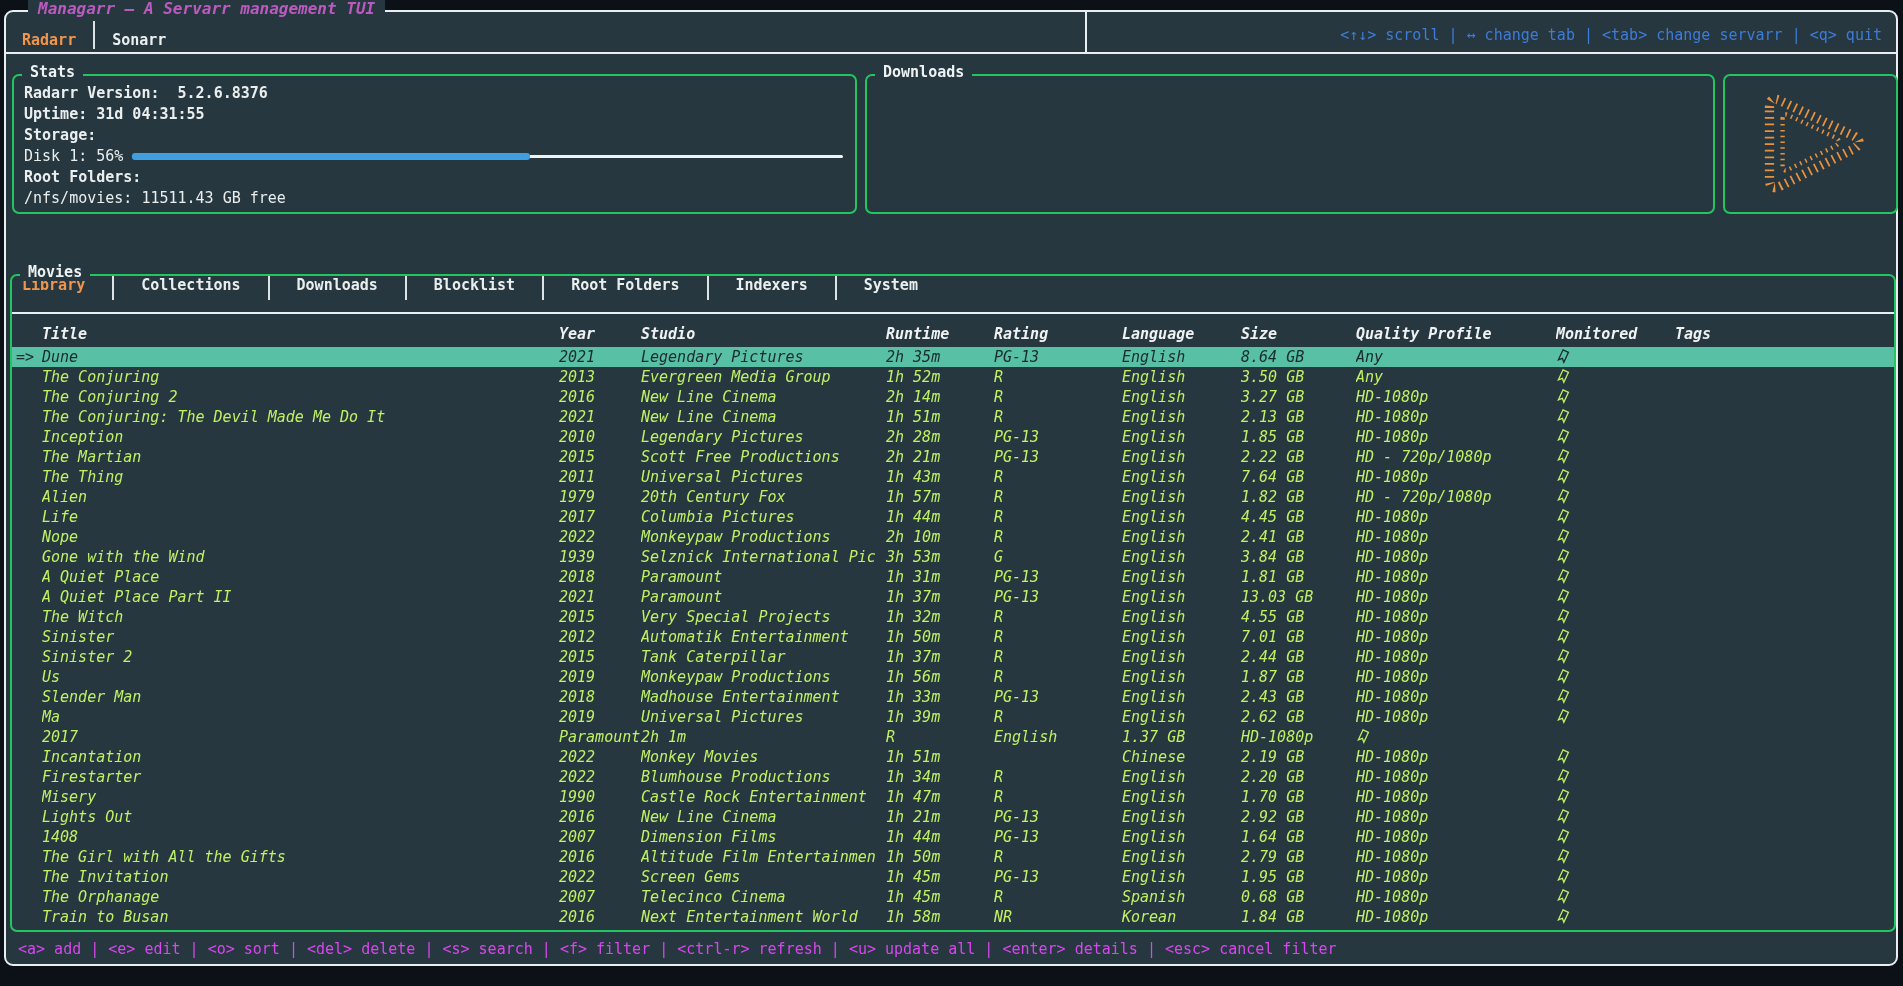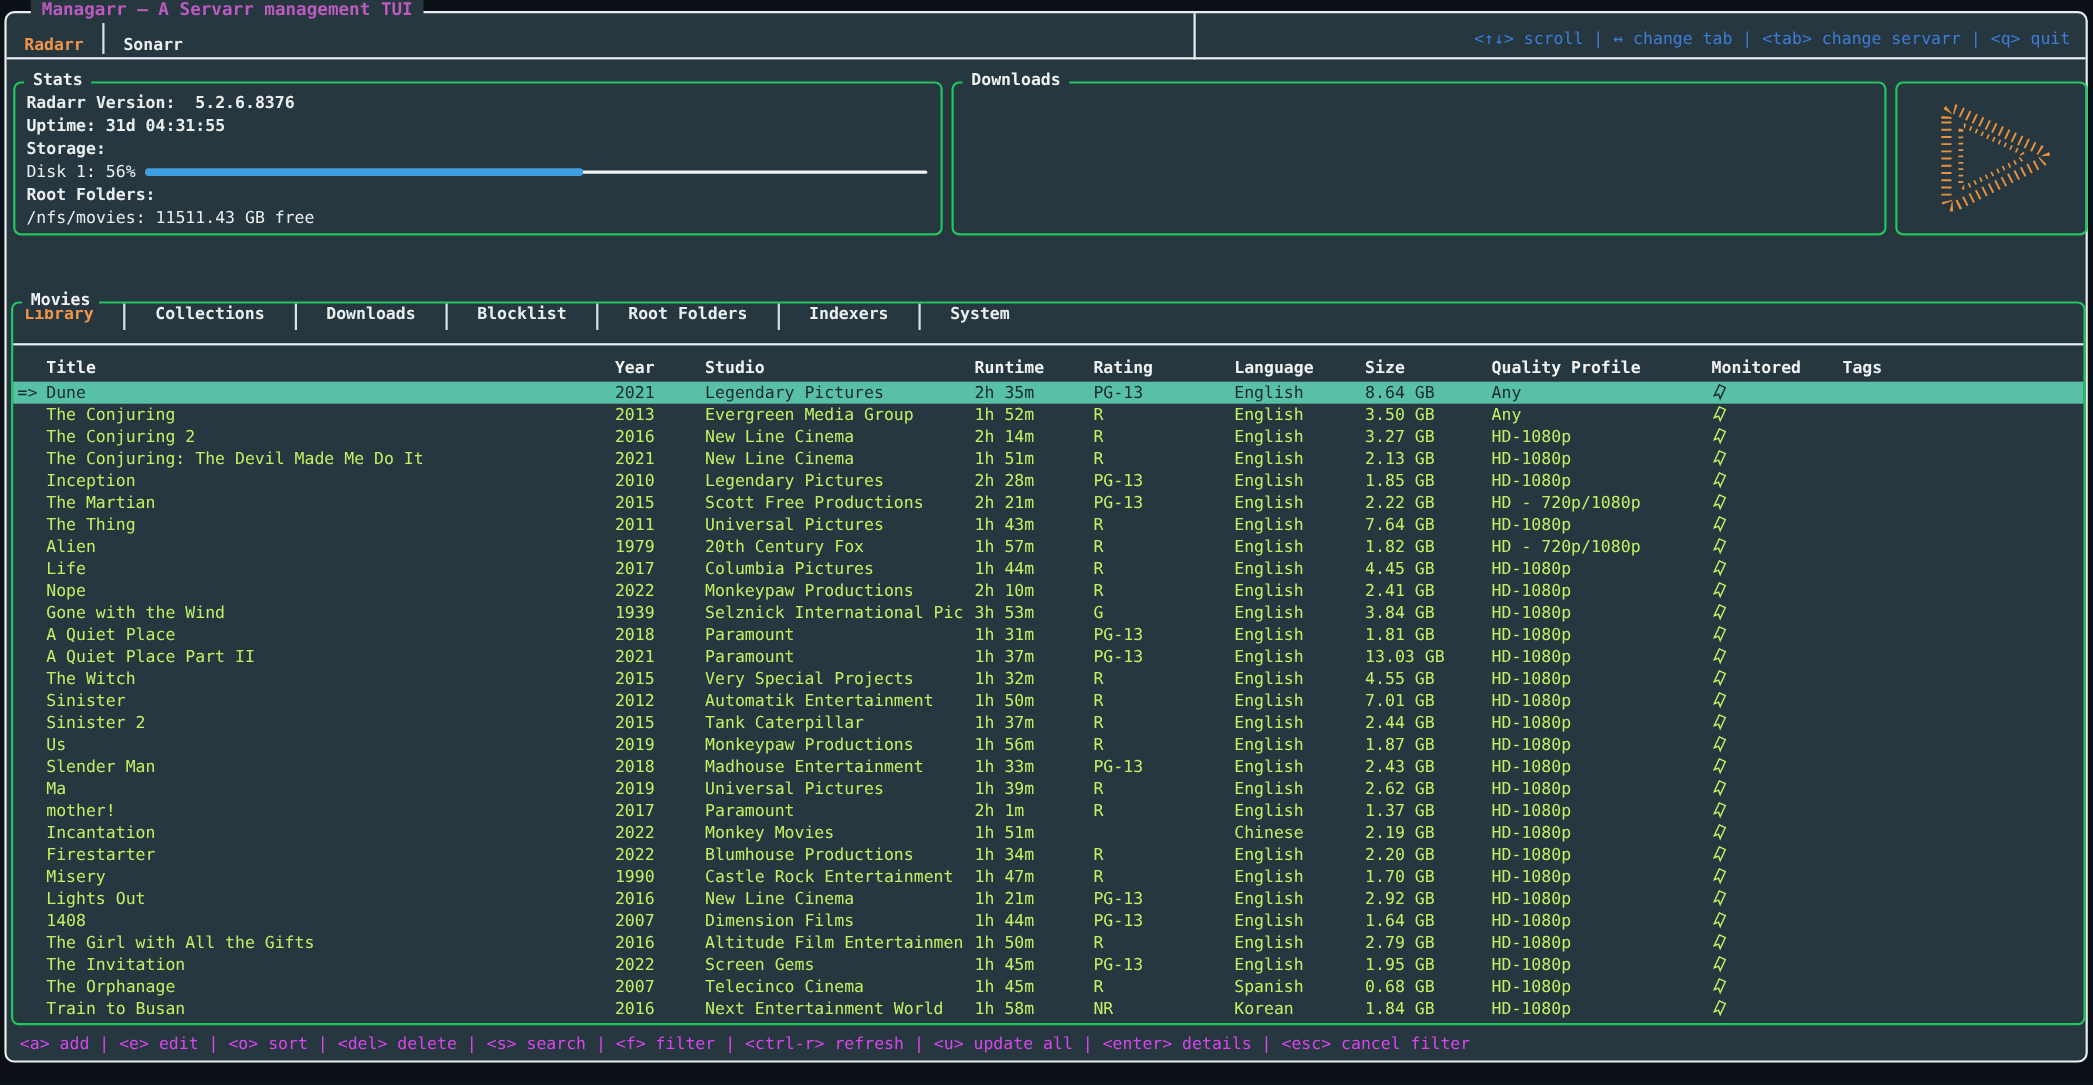--- a/index.html
+++ b/index.html
@@ -1,21 +1,21 @@
 <!DOCTYPE html>
 <html><head>
 <meta charset="utf-8">
 <style>
   html,body{margin:0;padding:0;background:#0b1116;width:1903px;height:986px;overflow:hidden;}
   .screen{position:relative;width:1903px;height:986px;font-family:"DejaVu Sans Mono",monospace;
           font-size:15px;color:#eaefee;}
   .app{position:absolute;left:4px;top:10px;width:1894px;height:956px;background:#273740;
        border:2px solid #e9eef0;border-radius:9px;box-sizing:border-box;}
   .app-title{position:absolute;left:22px;top:-13px;background:#273740;padding:0 10px;
-             color:#bb5abf;font-weight:bold;font-size:16px;white-space:pre;z-index:3;}
+             color:#bb5abf;font-weight:bold;font-style:italic;font-size:16px;white-space:pre;z-index:3;}
   
   .topbar{position:absolute;left:14px;right:14px;top:7px;height:32px;display:flex;
           justify-content:space-between;align-items:center;}
   .stabs{display:flex;align-items:flex-end;height:28px;}
   .stab{font-weight:bold;padding:0 2px;color:#eaefee;}
   .stab.active{color:#f0954a;}
   .vsep{width:2px;align-self:stretch;background:#dde3e4;margin:0 15px;}
   .help{color:#3d7cd8;white-space:pre;}
   .hline{position:absolute;left:0;right:0;top:40px;height:2px;background:#e9eef0;}
   .vline{position:absolute;left:1079px;top:0;width:2px;height:42px;background:#e9eef0;}
@@ -30,21 +30,21 @@
   .b{font-weight:bold;}
   .gauge{flex:1;position:relative;height:7px;margin-left:9px;margin-right:2px;}
   .gtrack{position:absolute;left:0;right:0;top:2px;height:3px;background:#eef2f2;border-radius:2px;}
   .gfill{position:absolute;left:0;top:0;height:7px;background:#3f9fe0;border-radius:3px;}
   
   .movies{left:4px;top:262px;width:1886px;height:658px;}
   .mtabs{display:flex;align-items:flex-start;height:38px;border-bottom:2px solid #e9eef0;padding:0 10px;box-sizing:border-box;}
   .mtab{font-weight:bold;color:#eaefee;}
   .mtab.active{color:#f0954a;}
   .mtabsep{width:2px;height:24px;background:#dde3e4;margin:0 27px;}
-  .grid{display:grid;grid-template-columns:30px 517px 82px 245px 108px 128px 119px 115px 200px 119px 1fr;}
+  .grid{display:grid;grid-template-columns:30px 517px 82px 245px 108px 128px 119px 115px 200px 119px 1fr;font-style:italic;}
   .thead{height:33px;align-items:end;padding-bottom:4px;font-weight:bold;color:#eef2f2;box-sizing:border-box;}
   .thead>div,.trow>div{overflow:hidden;white-space:pre;}
   .trow{height:20px;line-height:20px;color:#bef264;}
   .trow.selected{background:#58c0a4;color:#1b2930;}
   .mark{padding-left:4px;}
   .tagcell svg{display:block;margin-top:2px;}
   
   .keybar{position:absolute;left:12px;top:928px;color:#d946ef;white-space:pre;}
 </style>
 </head>
@@ -441,21 +441,20 @@
             <div>HD-1080p</div>
             <div class="tagcell"><svg width="15" height="16" viewBox="0 0 15 16" fill="none" xmlns="http://www.w3.org/2000/svg">
     <g transform="rotate(25 7 8)">
       <path d="M4 1.5 h6 v11 l-3 -3 -3 3 z" stroke="currentColor" stroke-width="1.3" fill="none"></path>
     </g>
   </svg></div>
             <div></div>
           </div>
           <div class="grid trow">
             <div class="mark"></div>
-            <div>mother!</div>
             <div>2017</div>
             <div>Paramount</div>
             <div>2h 1m</div>
             <div>R</div>
             <div>English</div>
             <div>1.37 GB</div>
             <div>HD-1080p</div>
             <div class="tagcell"><svg width="15" height="16" viewBox="0 0 15 16" fill="none" xmlns="http://www.w3.org/2000/svg">
     <g transform="rotate(25 7 8)">
       <path d="M4 1.5 h6 v11 l-3 -3 -3 3 z" stroke="currentColor" stroke-width="1.3" fill="none"></path>

